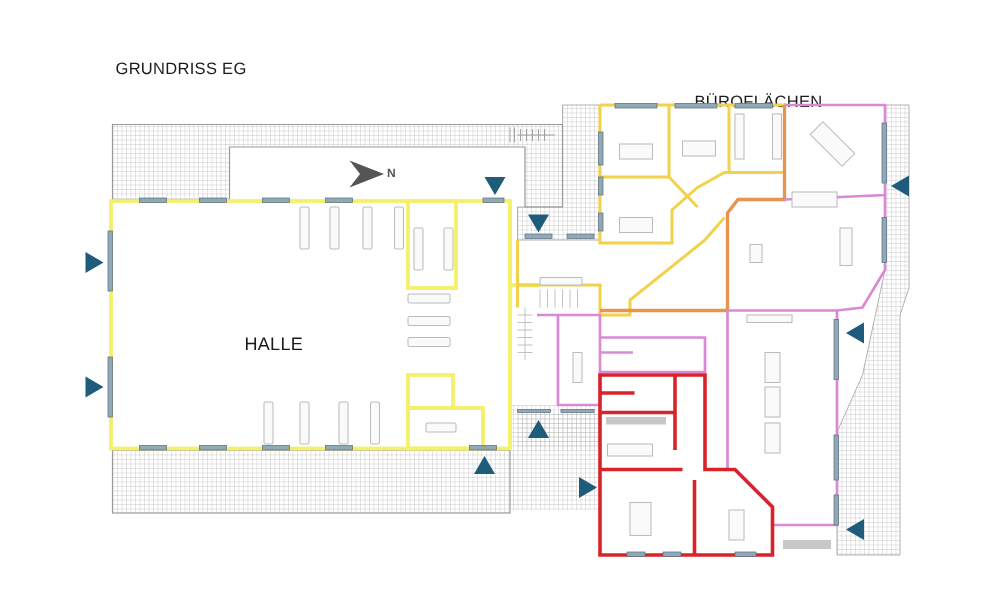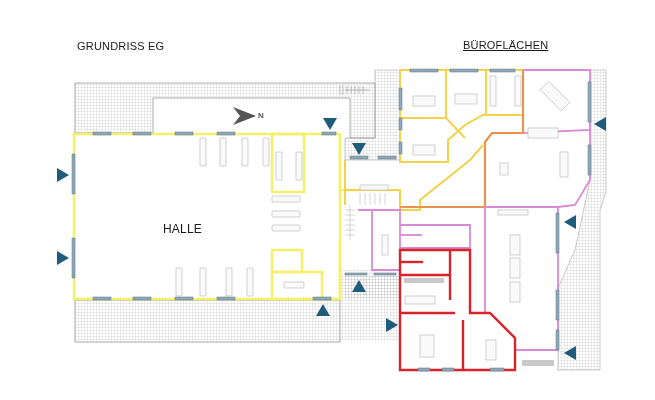--- a/index.html
+++ b/index.html
@@ -4,21 +4,21 @@
 <style>
   html, body { margin: 0; padding: 0; background: #ffffff; }
   body { width: 655px; height: 400px; position: relative; overflow: hidden; font-family: "Liberation Sans", sans-serif; }
   .title { position: absolute; font-size: 11px; color: #1a1a1a; letter-spacing: 0.2px; }
   svg { position: absolute; left: 0; top: 0; }
 </style>
 </head>
 <body>
 
 <div class="title" style="left:77px; top:40px;">GRUNDRISS EG</div>
-<div class="title" style="left:463px; top:39px;text-decoration:underline;">BÜROFLÄCHEN</div>
+<div class="title" style="left:463px; top:62px;">BÜROFLÄCHEN</div>
 
 <svg width="655" height="400" viewBox="0 0 655 400">
   <defs>
     <pattern id="grid" width="3" height="3" patternUnits="userSpaceOnUse">
       <path d="M3 0 L0 0 0 3" fill="none" stroke="#b9b9b9" stroke-width="0.5"></path>
     </pattern>
   </defs>
 
   <g>
     <path d="M75 83 L375 83 L375 138 L350 138 L350 98 L153 98 L153 133 L75 133 Z" fill="url(#grid)" stroke="#999" stroke-width="0.8"></path>

